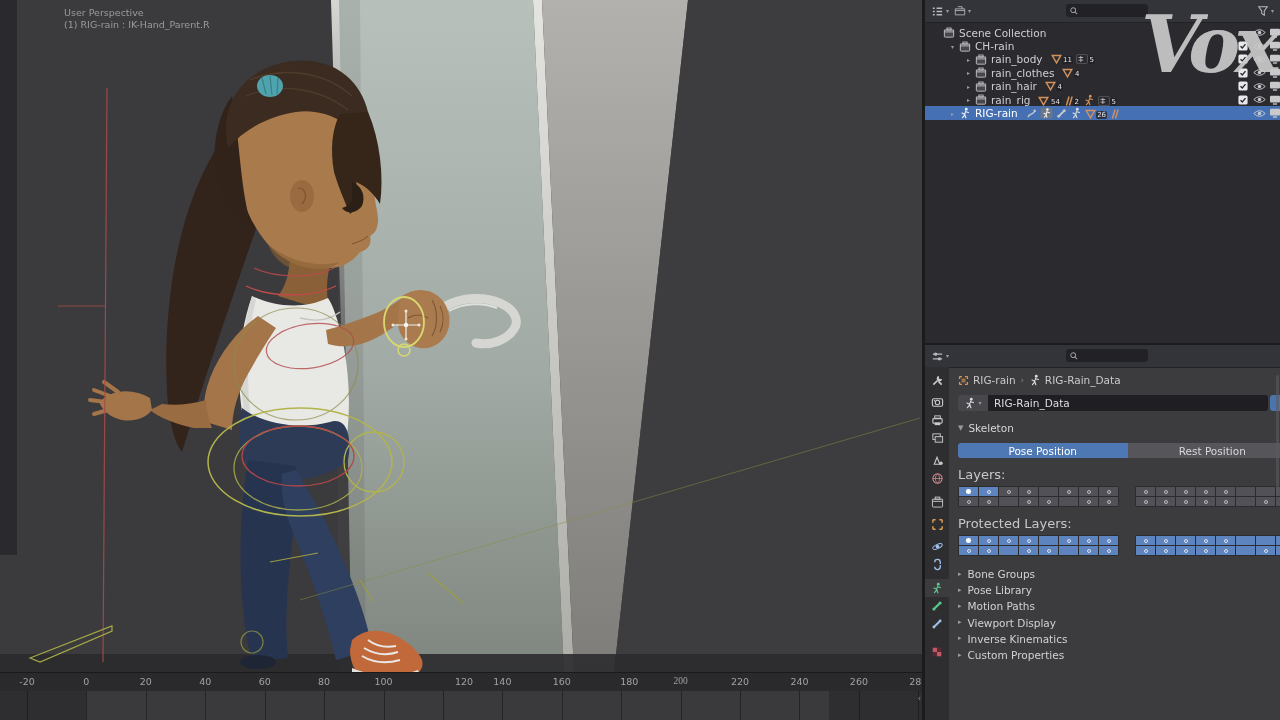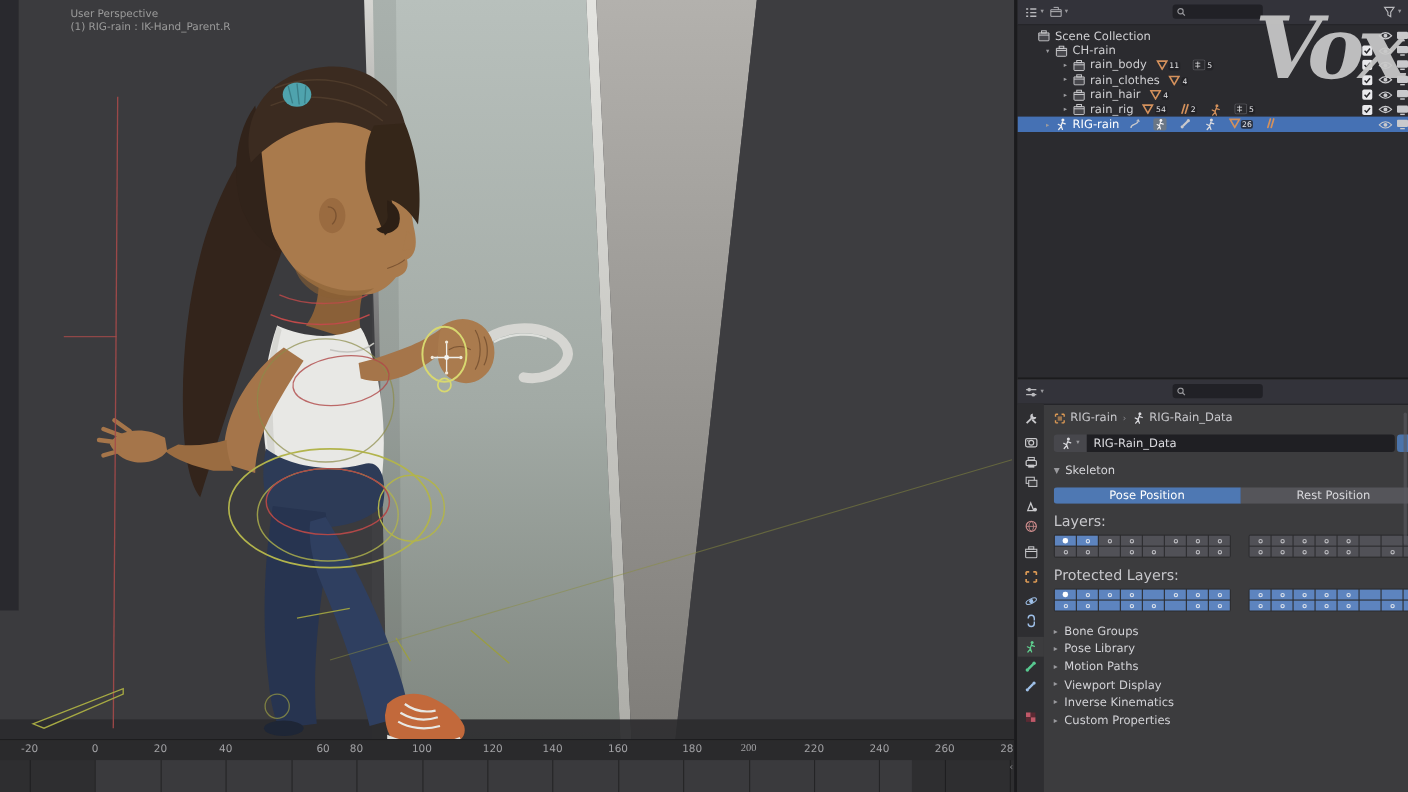--- a/index.html
+++ b/index.html
@@ -24,21 +24,21 @@
   .searchbox input{flex:1;background:transparent;border:0;outline:0;color:#ccc;font-size:9px;width:50px;padding:0}
   .chev{font-size:6px;color:#9a9a9e;line-height:1}
   
   #outliner{position:relative;height:343px;background:#2b2b2f;overflow:hidden}
   #outliner-rows{position:relative;padding-top:3px}
   .o-row{position:relative;height:13.4px;display:flex;align-items:center;font-size:10.5px;color:#cfcfd2;white-space:nowrap}
   .o-row.selected{background:#4571b4;color:#fff}
   .o-arrow{width:11px;text-align:center;font-size:6px;color:#9a9a9e;flex:none}
   .o-icon{width:14px;flex:none;display:inline-flex;justify-content:center}
   .o-label{margin-left:3px}
-  .o-badges{display:inline-flex;align-items:flex-start;gap:11px;margin-left:8px}
+  .o-badges{display:inline-flex;align-items:flex-end;gap:3px;margin-left:8px}
   .o-badge{display:inline-flex;align-items:flex-end}
   .bcount{font-size:7px;color:#e3e3e6;margin-left:0.5px;background:#222226cc;border-radius:2px;padding:0 1px;line-height:8px}
   .o-toggles{position:absolute;left:310px;top:0;bottom:0;display:flex;align-items:center}
   .o-tcell{width:16px;display:inline-flex;justify-content:center}
   .vox{position:absolute;left:216px;top:6px;font-family:"DejaVu Serif","Liberation Serif",serif;font-style:italic;font-weight:bold;font-size:78px;letter-spacing:-6px;color:#c9c9c9;opacity:.93;pointer-events:none;z-index:5;line-height:1}
   
   #properties{position:absolute;left:0;top:343px;width:355px;height:377px;background:#3c3c3e;border-top:2px solid #1b1b1d;box-sizing:border-box;overflow:hidden}
   #tabcol{position:absolute;left:0;top:22px;bottom:0;width:24px;background:#2e2e31}
   .ptab{position:absolute;left:0;width:24px;height:18px;display:flex;align-items:center;justify-content:center;cursor:default}
   .ptab.active{background:#3c3c3e}
@@ -179,24 +179,24 @@
       <div>(1) RIG-rain : IK-Hand_Parent.R</div>
     </div>
   </div>
 
   <div id="timeline">
     <div id="tl-ruler">
         <span class="tick-label" style="left: 26.976px;">-20</span>
         <span class="tick-label" style="left: 86.4px;">0</span>
         <span class="tick-label" style="left: 145.824px;">20</span>
         <span class="tick-label" style="left: 205.248px;">40</span>
-        <span class="tick-label" style="left: 264.672px; margin-left: 29px;">60</span>
+        <span class="tick-label" style="left: 264.672px;">60</span>
         <span class="tick-label" style="left: 324.096px;">80</span>
         <span class="tick-label" style="left: 383.52px;">100</span>
-        <span class="tick-label" style="left: 448px;">120</span>
+        <span class="tick-label" style="left: 464px;">120</span>
         <span class="tick-label" style="left: 502.368px;">140</span>
         <span class="tick-label" style="left: 561.792px;">160</span>
         <span class="tick-label" style="left: 621.216px; margin-left: 8px;">180</span>
         <span class="tick-label" style="left: 680.64px; font-family: Liberation Serif, serif;">200</span>
         <span class="tick-label" style="left: 740.064px;">220</span>
         <span class="tick-label" style="left: 799.488px;">240</span>
         <span class="tick-label" style="left: 858.912px;">260</span>
         <span class="tick-label" style="left: 918.336px;">280</span>
       </div>
     <div id="tl-tracks">

